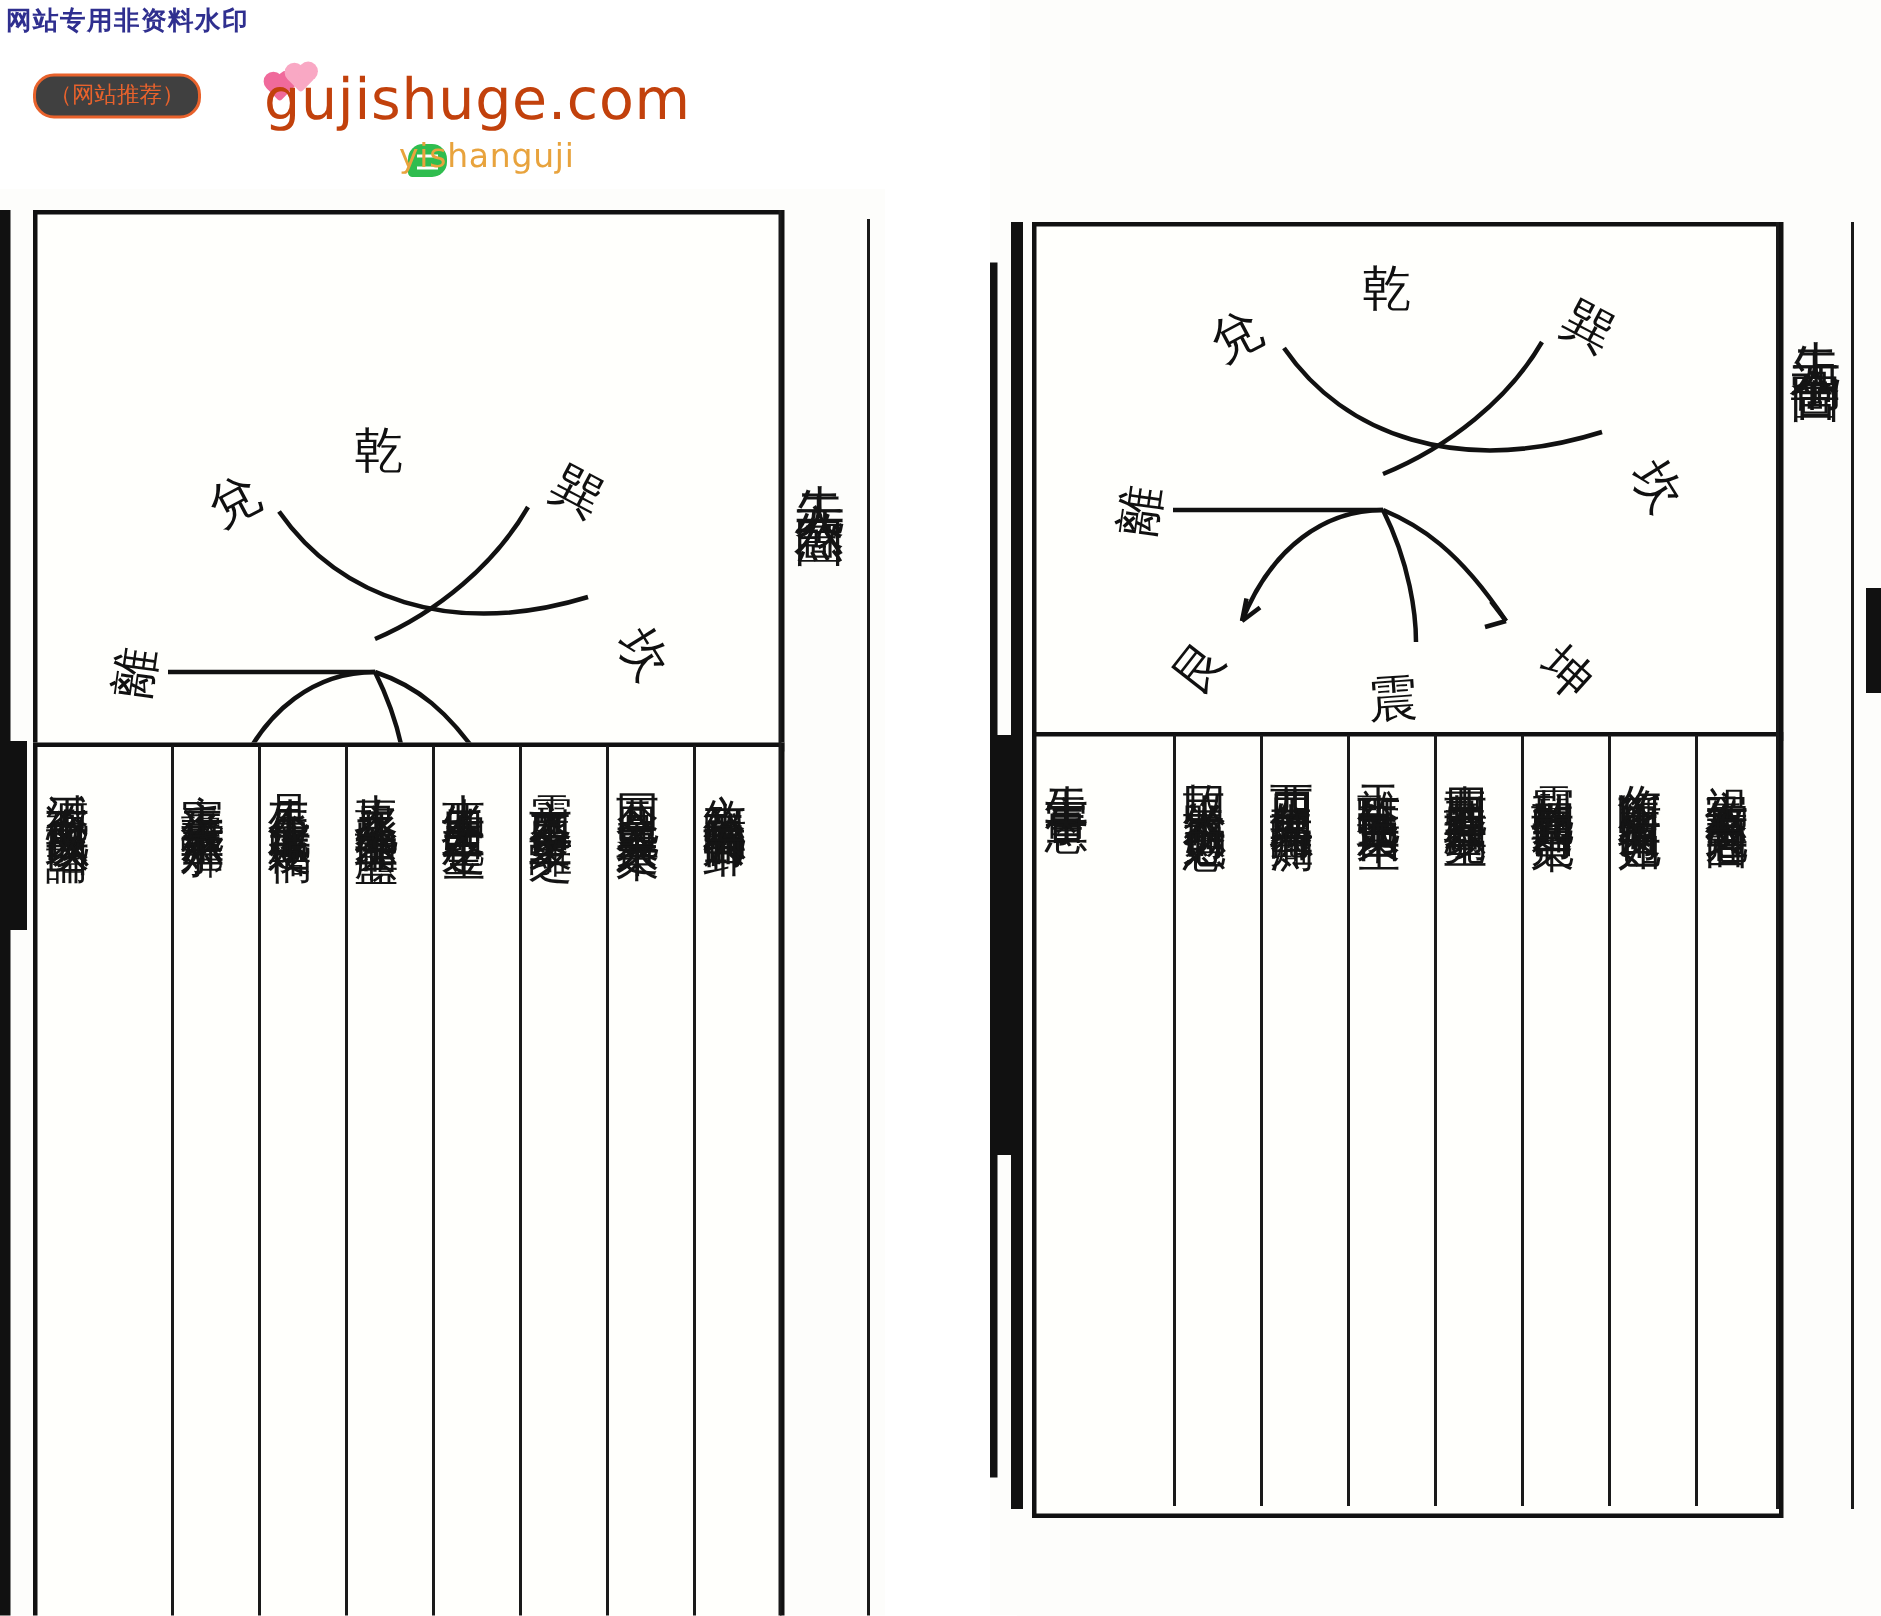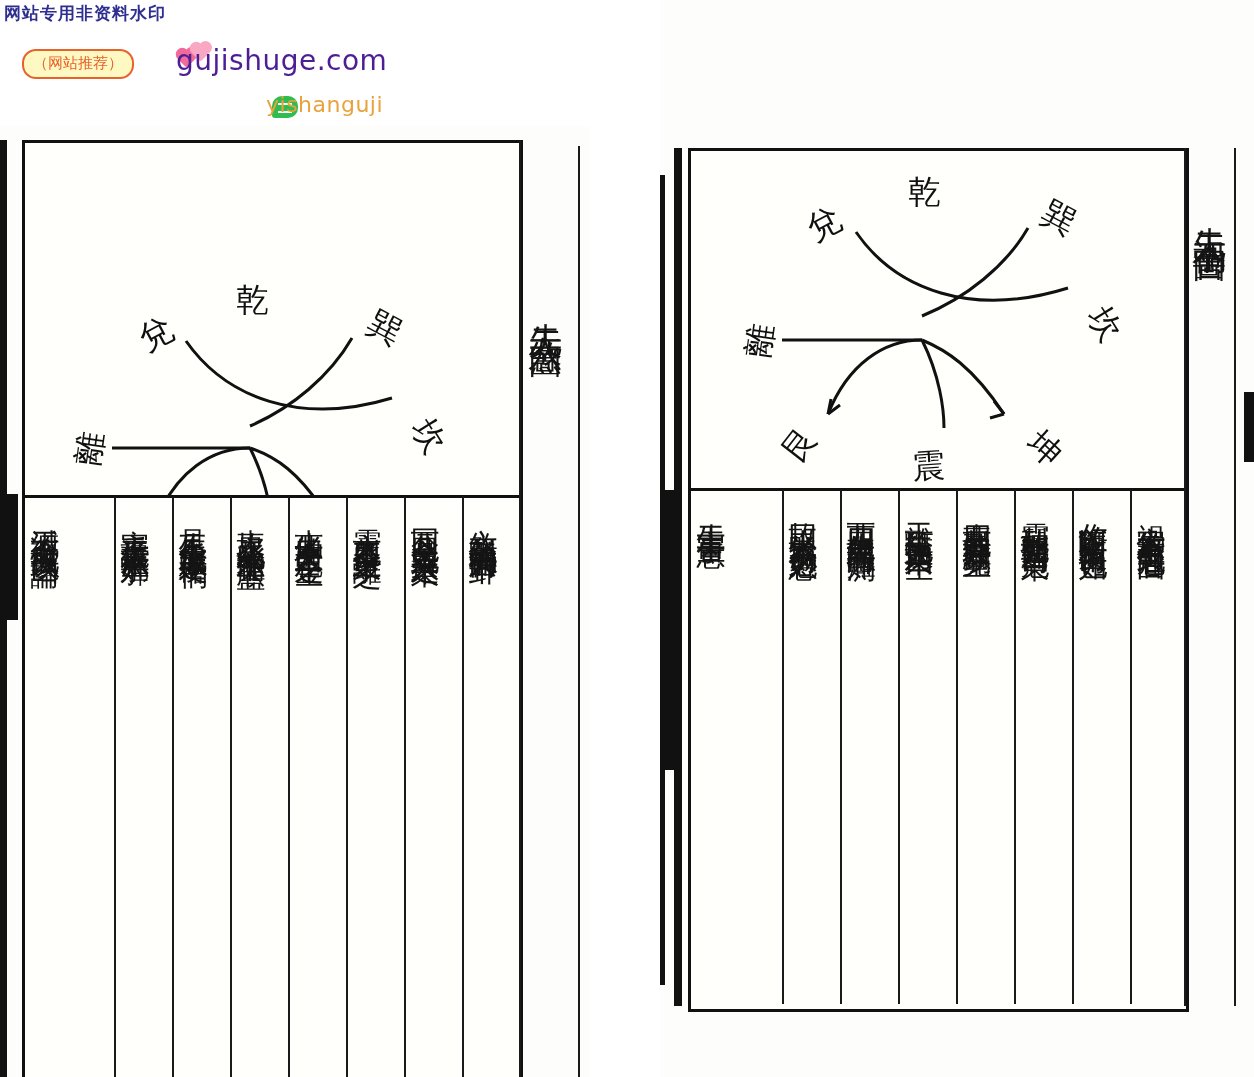--- a/index.html
+++ b/index.html
@@ -31,28 +31,28 @@
   .wm-badge {
     position: absolute;
     left: 22px; top: 49px;
     border: 2px solid #e8622c;
     border-radius: 14px;
     color: #e8622c;
     font-size: 15px;
     padding: 3px 9px 4px;
     font-family: "DejaVu Sans", sans-serif;
     white-space: nowrap;
-    background: #fef9c3;
+    background: #404040;
   }
   .wm-brand {
     position: absolute;
     left: 176px; top: 44px;
     font-family: "DejaVu Sans", sans-serif;
-    font-size: 28px;
-    color: #4c1d95;
+    font-size: 38px;
+    color: #c2410c;
     letter-spacing: 0.5px;
     white-space: nowrap;
   }
   .wm-hearts {
     position: absolute;
     left: 178px; top: 42px;
     width: 44px; height: 34px;
   }
   .wm-hearts span {
     position: absolute;

